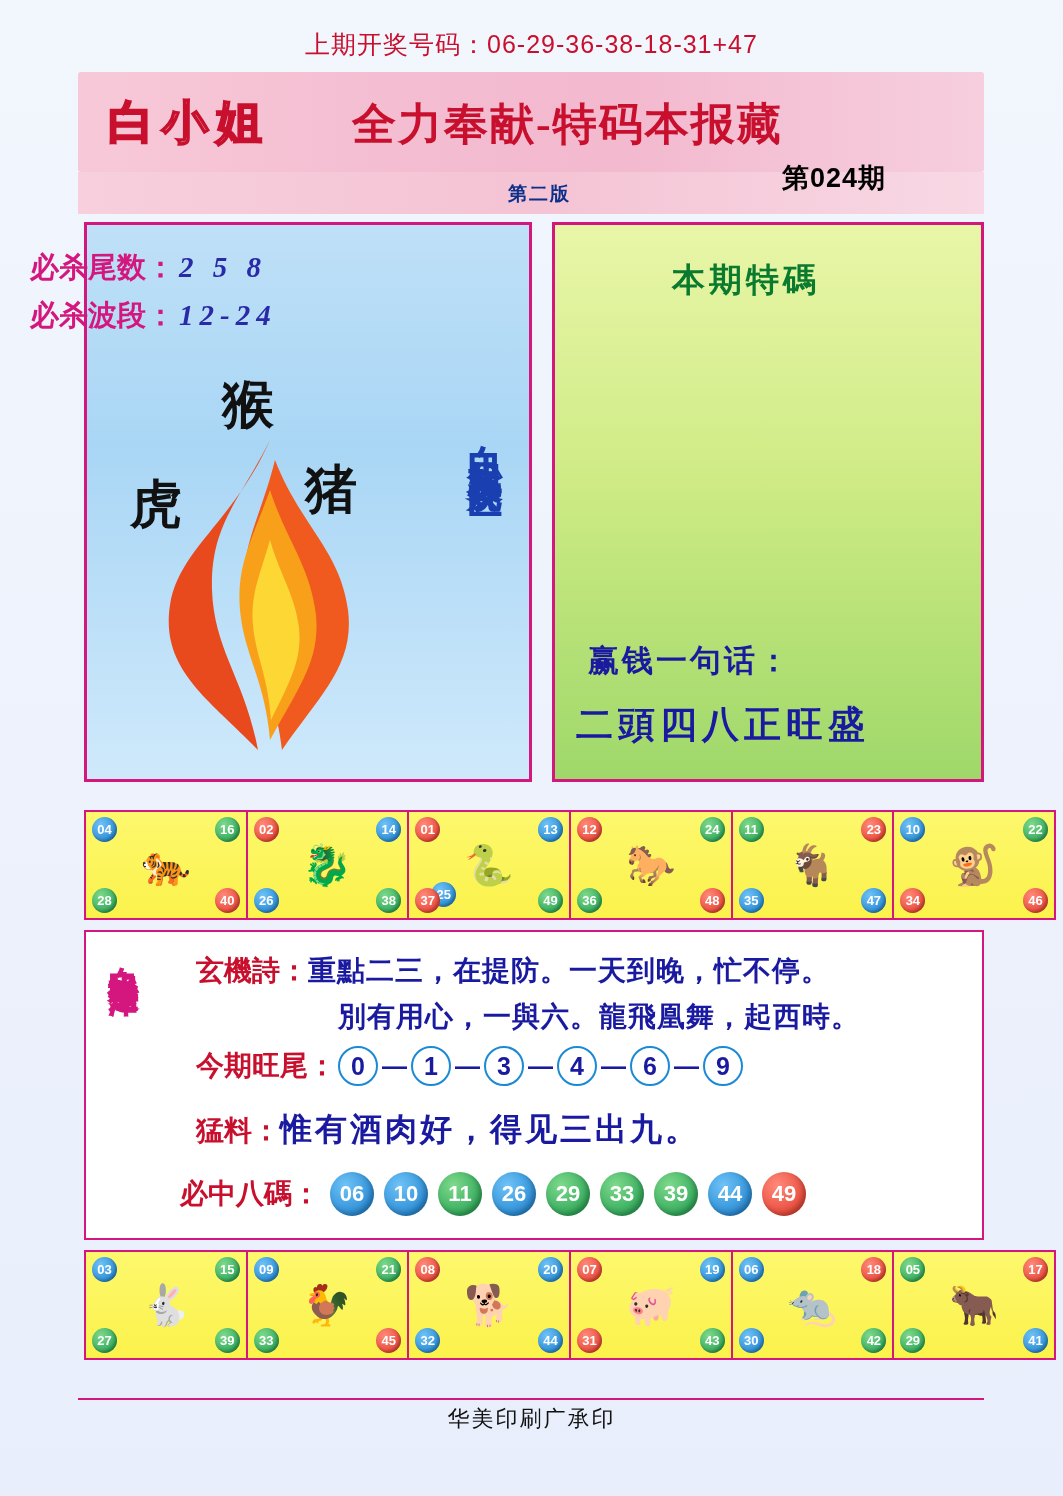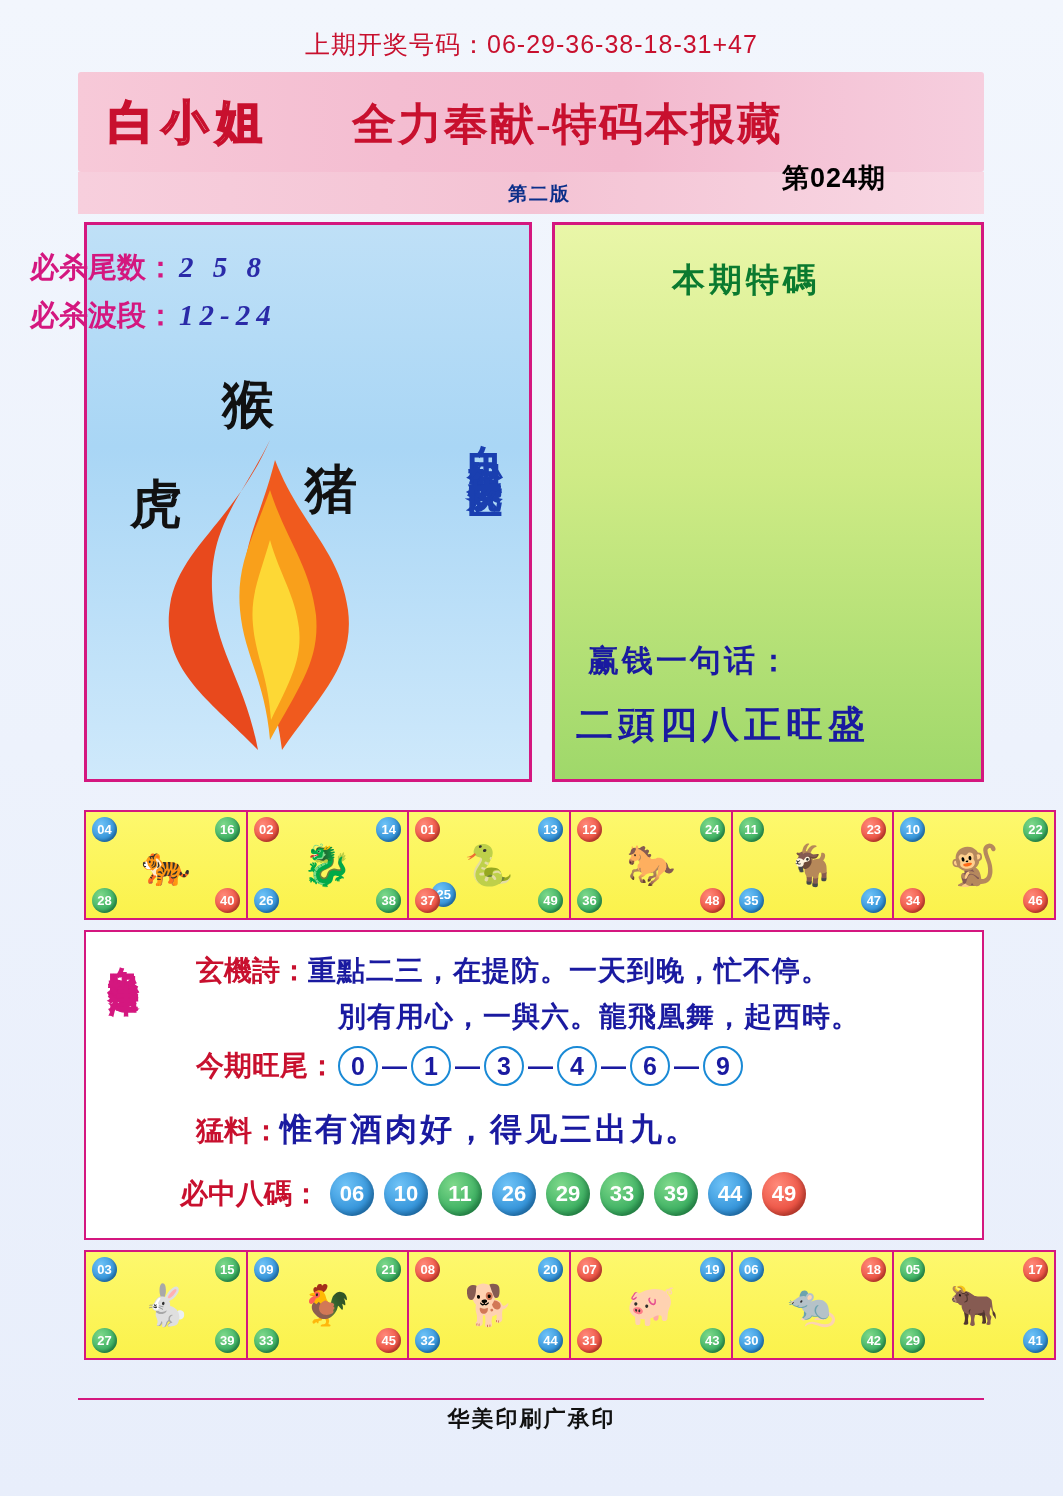--- a/index.html
+++ b/index.html
@@ -175,21 +175,21 @@
     display:flex;align-items:center;justify-content:center;
     color:#fff;font-size:22px;font-weight:bold;
     box-shadow:inset -3px -3px 5px rgba(0,0,0,.25);
   }
   
   .footline{
     position:absolute;top:1398px;left:78px;width:906px;height:2px;background:#d4177f;
   }
   .footer{
     position:absolute;top:1404px;left:0;width:1063px;text-align:center;
-    font-size:22px;font-weight:bold;color:#111;letter-spacing:2px;
+    font-size:22px;font-weight:normal;color:#111;letter-spacing:2px;
   }
 </style>
 </head>
 <body>
 
 <div class="page">
 
   <div class="topnum">
     <span>上期开奖号码：</span><span>06-29-36-38-18-31+47</span>
   </div>

